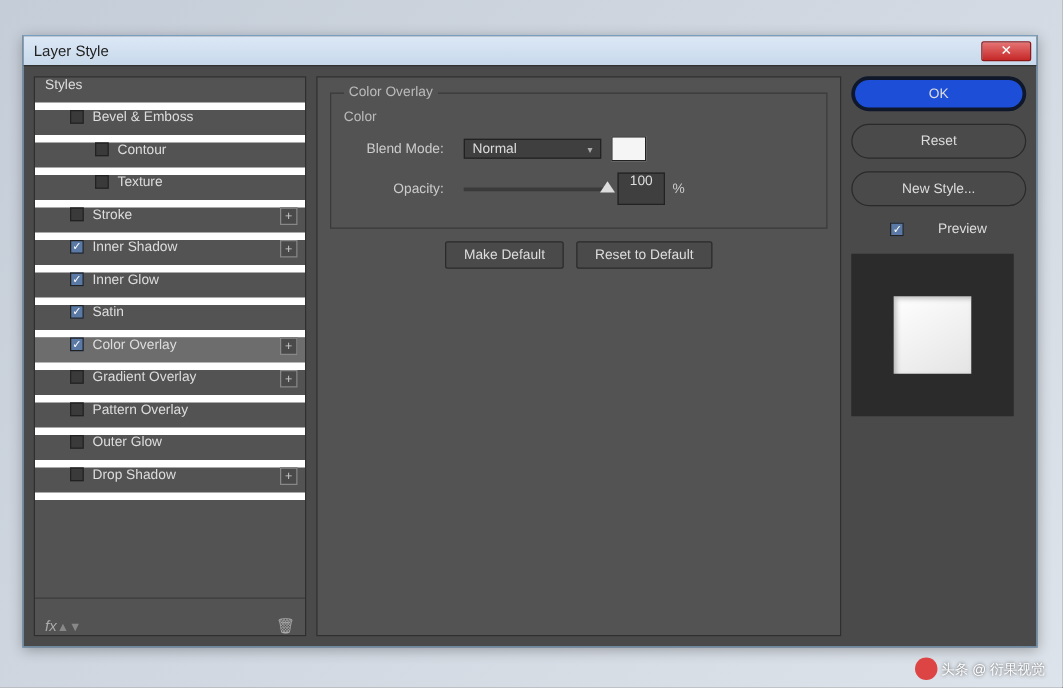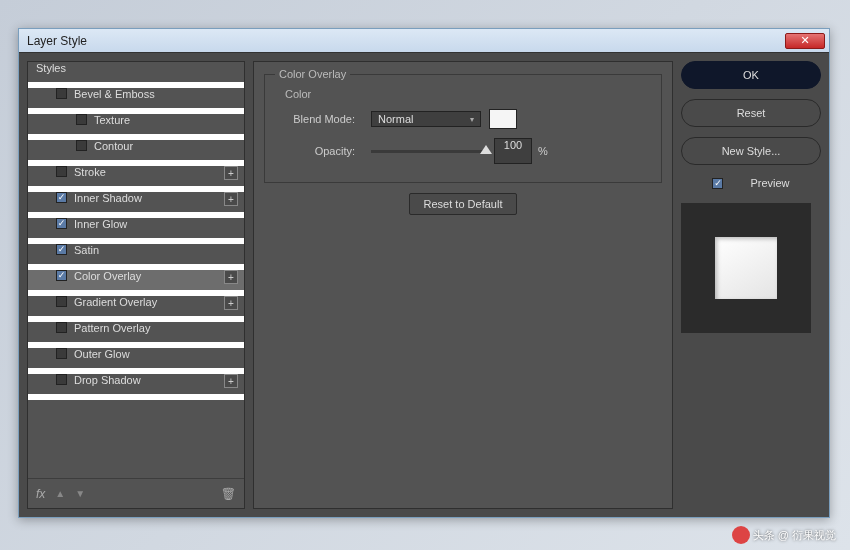--- a/index.html
+++ b/index.html
@@ -12,41 +12,41 @@
 .sidebar { width: 218px; background: #535353; border: 1px solid #2f2f2f; display: flex; flex-direction: column; }
 .side-item { height: 26px; display: flex; padding: 0 8px; color: #ddd; border-bottom: 6px solid #ffffff; position: relative; cursor: pointer; }
 .side-item.header { color: #ddd; }
 .side-item.selected { background: #6d6d6d; }
 .side-item.sub { padding-left: 28px; }
 .side-item.subsub { padding-left: 48px; }
 .chk { width: 11px; height: 11px; border: 1px solid #222; background: #3a3a3a; margin-right: 7px; display: inline-flex; align-items: center; justify-content: center; }
 .chk.checked { background: #5a7aa5; }
 .chk.checked::after { content: "✓"; color: #fff; font-size: 9px; line-height: 1; }
 .plus-btn { position: absolute; right: 6px; width: 14px; height: 14px; border: 1px solid #888; color: #ccc; display: flex; align-items: center; justify-content: center; font-size: 10px; background: #4a4a4a; }
-.side-footer { margin-top: auto; height: 30px; display: flex; align-items: center; padding: 0 8px; gap: 10px; color: #aaa; border-top: 1px solid #3d3d3d; }
+.side-footer { margin-top: auto; height: 30px; display: flex; align-items: flex-end; padding: 0 8px; color: #aaa; border-top: 1px solid #3d3d3d; }
 .side-footer .spacer { flex: 1; }
 .fx-label { font-style: italic; font-size: 12px; }
 .arrow-icon { font-size: 10px; color: #888; }
 .trash-icon { font-size: 12px; color: #aaa; }
 .center { flex: 1; background: #535353; border: 1px solid #2f2f2f; padding: 6px 10px; color: #ccc; }
-.group-sub { color: #bbb; margin-left: 10px; margin-bottom: 8px; }
+.group-sub { color: #bbb; margin-bottom: 8px; }
 .row { display: flex; align-items: center; margin-bottom: 10px; height: 22px; }
 .row-label { width: 80px; text-align: right; margin-right: 16px; color: #ccc; }
 .select { width: 110px; height: 16px; background: #3f3f3f; border: 1px solid #222; color: #ddd; display: flex; align-items: center; justify-content: space-between; padding: 0 6px; margin-right: 8px; }
 .select .caret { font-size: 8px; color: #aaa; }
 .swatch { width: 28px; height: 20px; background: #f5f5f5; border: 1px solid #222; }
 .slider-track { width: 115px; height: 3px; background: #3a3a3a; position: relative; margin-right: 8px; }
 .slider-thumb { position: absolute; right: -6px; top: -5px; width: 0; height: 0; border-left: 6px solid transparent; border-right: 6px solid transparent; border-bottom: 9px solid #ddd; }
 .num-input { width: 38px; height: 26px; background: #3f3f3f; border: 1px solid #222; color: #ddd; text-align: center; margin-right: 6px; }
 .unit { color: #ccc; }
 .btn-row { display: flex; gap: 10px; justify-content: center; margin-top: 6px; }
 .btn { height: 22px; padding: 0 14px; background: #4a4a4a; border: 1px solid #2a2a2a; color: #ddd; display: flex; align-items: center; border-radius: 2px; cursor: pointer; }
 .rightcol { width: 140px; display: flex; flex-direction: column; gap: 10px; }
 .rbtn { height: 28px; border: 1px solid #2a2a2a; background: #4a4a4a; color: #ddd; display: flex; align-items: center; justify-content: center; border-radius: 14px; cursor: pointer; }
-.rbtn.primary { border: 1px solid #0f172a; background: #0f172a; }
+.rbtn.primary { border: 3px solid #0f172a; background: #1d4ed8; }
 .preview-row { display: flex; align-items: center; justify-content: center; gap: 20px; color: #ddd; margin-top: 2px; }
 .preview-box { width: 130px; height: 130px; background: #2b2b2b; display: flex; align-items: center; justify-content: center; margin-top: 4px; }
 .preview-inner { width: 62px; height: 62px; background: linear-gradient(150deg,#fff,#e4e4e4); box-shadow: inset 2px 2px 4px rgba(0,0,0,0.25); }
 .watermark { position: absolute; bottom: 6px; right: 14px; color: #fff; font-size: 14px; text-shadow: 0 0 3px rgba(0,0,0,0.7); display: flex; align-items: center; gap: 3px; }
 .watermark .av { width: 18px; height: 18px; border-radius: 50%; background: #d44; display: inline-block; }
 fieldset.cfield { border: 1px solid #3a3a3a; padding: 8px 10px 10px 10px; margin-bottom: 10px; }
 fieldset.cfield legend { color: #bbb; padding: 0 4px; }
 </style>
 </head>
 <body>
@@ -64,25 +64,25 @@
       <div class="side-item header">
           <span>Styles</span>
         </div>
 
       <div class="side-item sub">
           <span class="chk"></span>
           <span>Bevel &amp; Emboss</span>
         </div>
       <div class="side-item subsub">
           <span class="chk"></span>
-          <span>Texture</span>
+          <span>Contour</span>
         </div>
       <div class="side-item subsub">
           <span class="chk"></span>
-          <span>Contour</span>
+          <span>Texture</span>
         </div>
       <div class="side-item sub">
           <span class="chk"></span>
           <span>Stroke</span>
           <span class="plus-btn">+</span>
         </div>
       <div class="side-item sub">
           <span class="chk checked"></span>
           <span>Inner Shadow</span>
           <span class="plus-btn">+</span>
@@ -144,20 +144,23 @@
           <div class="row-label">Opacity:</div>
           <div class="slider-track">
               <div class="slider-thumb"></div>
             </div>
           <div class="num-input">100</div>
           <span class="unit">%</span>
         </div>
       </fieldset>
       <div class="btn-row">
         <div class="btn">
+            <span>Make Default</span>
+          </div>
+        <div class="btn">
             <span>Reset to Default</span>
           </div>
       </div>
     </div>
 
     <div class="rightcol">
       <div class="rbtn primary">
           <span>OK</span>
         </div>
       <div class="rbtn">

